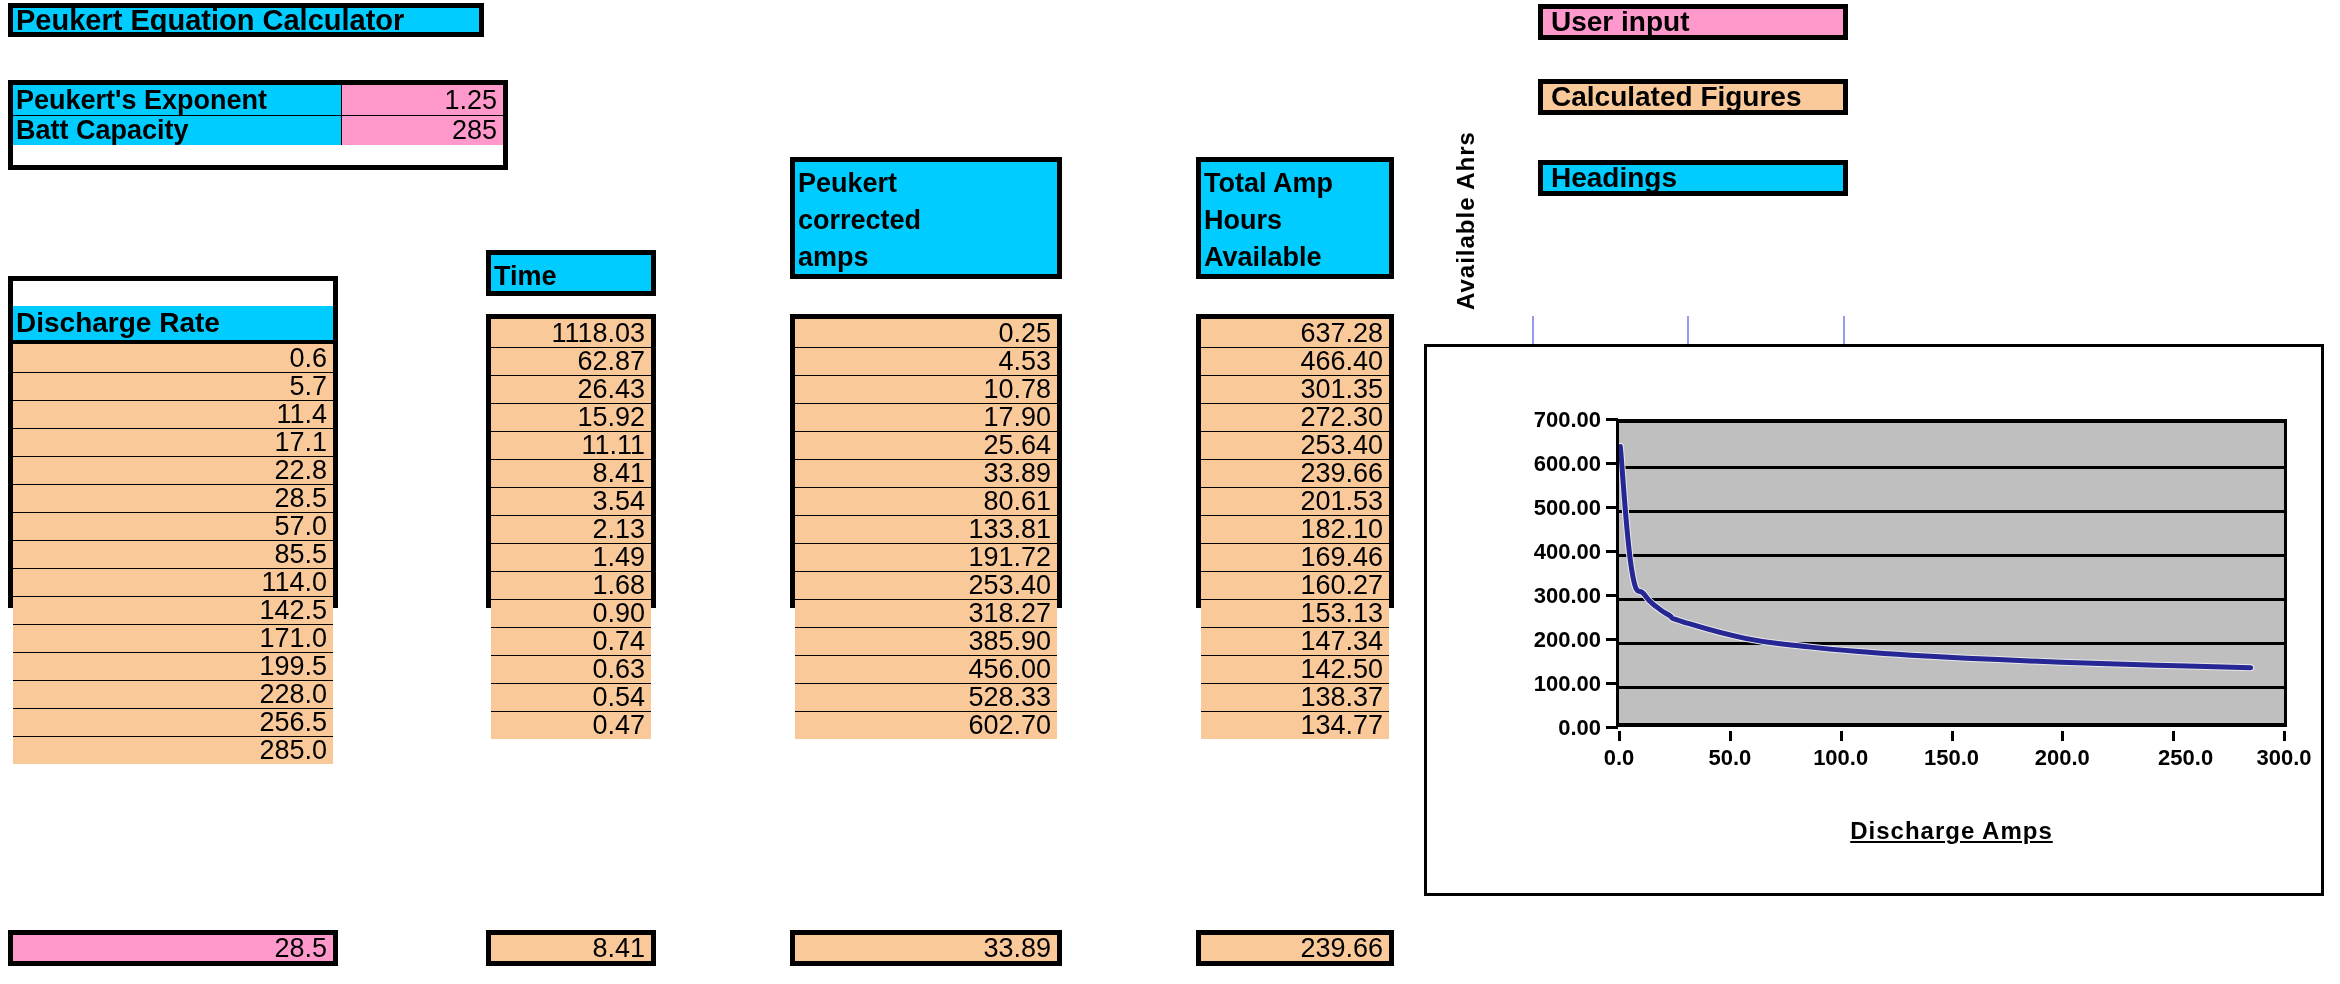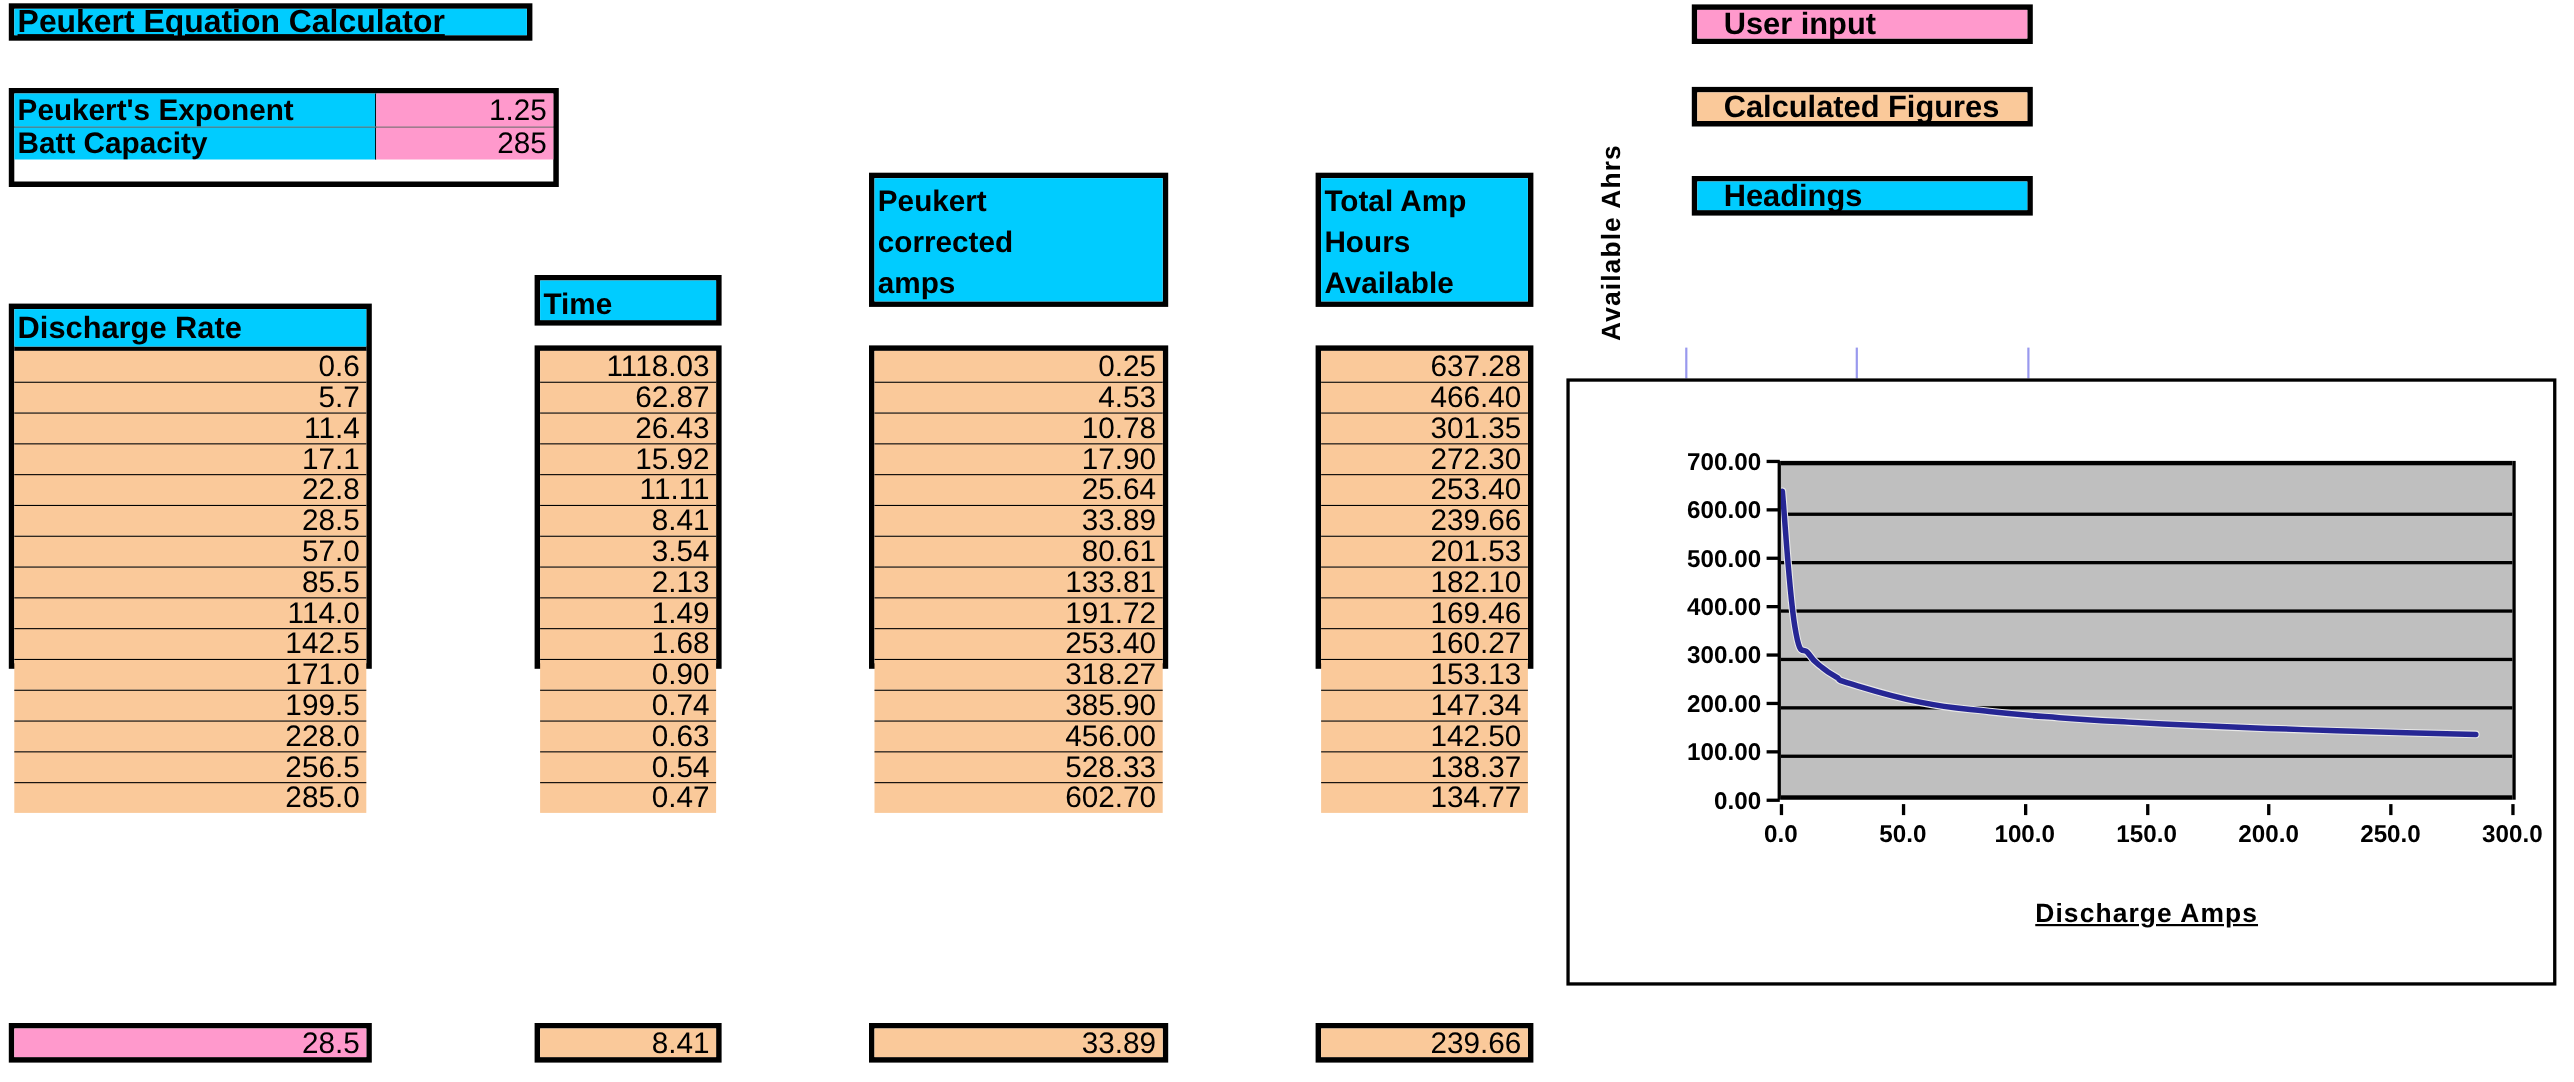--- a/index.html
+++ b/index.html
@@ -82,21 +82,21 @@
     border-right: 1px solid #000;
   }
   #params .pvalue { width: 164px; }
 
   
   .key-box {
     position: absolute;
     width: 310px;
     height: 36px;
   }
-  .key-box .cell { width: 100%; height: 100%; padding-left: 24px; font-size: 28px; }
+  .key-box .cell { width: 100%; height: 100%; padding-left: 8px; font-size: 28px; }
   .key-input  { background:#ff99cc; }
   .key-calc   { background:#fac99a; }
   .key-head   { background:#00ccff; }
   #key-user  { left: 1538px; top: 4px; }
   #key-calc  { left: 1538px; top: 79px; }
   #key-head  { left: 1538px; top: 160px; }
 
   
   .colhead { position: absolute; }
   .colhead .cell.head {
@@ -118,20 +118,21 @@
     left: 8px; top: 276px;
     width: 330px; height: 332px;
     border: 5px solid #000;
     box-sizing: border-box;
     background: #fff;
   }
   #discharge-wrap .hdr {
     height: 38px; width: 100%;
     border-bottom: 4px solid #000;
     box-sizing: border-box;
+    margin-top: 25px;
   }
   #discharge-wrap .hdr .cell.head { width:100%; height:100%; font-size:28px; }
   #discharge-wrap .body .cell.calc {
     box-sizing: border-box;
     height: 28px;
     width: 100%;
     font-size: 27px;
   }
   #discharge-wrap .body .cell.calc + .cell.calc { border-top: 1px solid #000; }
 
@@ -440,21 +441,21 @@
         <div class="xtick-label" style="left: 152px; top: 398px;">0.0</div>
         <div class="xtick-dash" style="left: 191px; top: 384px;"></div>
         <div class="xtick-label" style="left: 262.833px; top: 398px;">50.0</div>
         <div class="xtick-dash" style="left: 301.833px; top: 384px;"></div>
         <div class="xtick-label" style="left: 373.667px; top: 398px;">100.0</div>
         <div class="xtick-dash" style="left: 412.667px; top: 384px;"></div>
         <div class="xtick-label" style="left: 484.5px; top: 398px;">150.0</div>
         <div class="xtick-dash" style="left: 523.5px; top: 384px;"></div>
         <div class="xtick-label" style="left: 595.333px; top: 398px;">200.0</div>
         <div class="xtick-dash" style="left: 634.333px; top: 384px;"></div>
-        <div class="xtick-label" style="left: 706.167px; top: 398px;">250.0</div>
+        <div class="xtick-label" style="left: 706.167px; top: 398px; text-align: right;">250.0</div>
         <div class="xtick-dash" style="left: 745.167px; top: 384px;"></div>
         <div class="xtick-label" style="left: 817px; top: 398px;">300.0</div>
         <div class="xtick-dash" style="left: 856px; top: 384px;"></div>
         <div style="position: absolute; left: 857px; top: 72px; width: 3px; height: 308px; background: rgb(0, 0, 0);"></div>
       </div>
     <div id="x-axis-title">Discharge Amps</div>
   </div>
 </div>
 
 </body></html>

